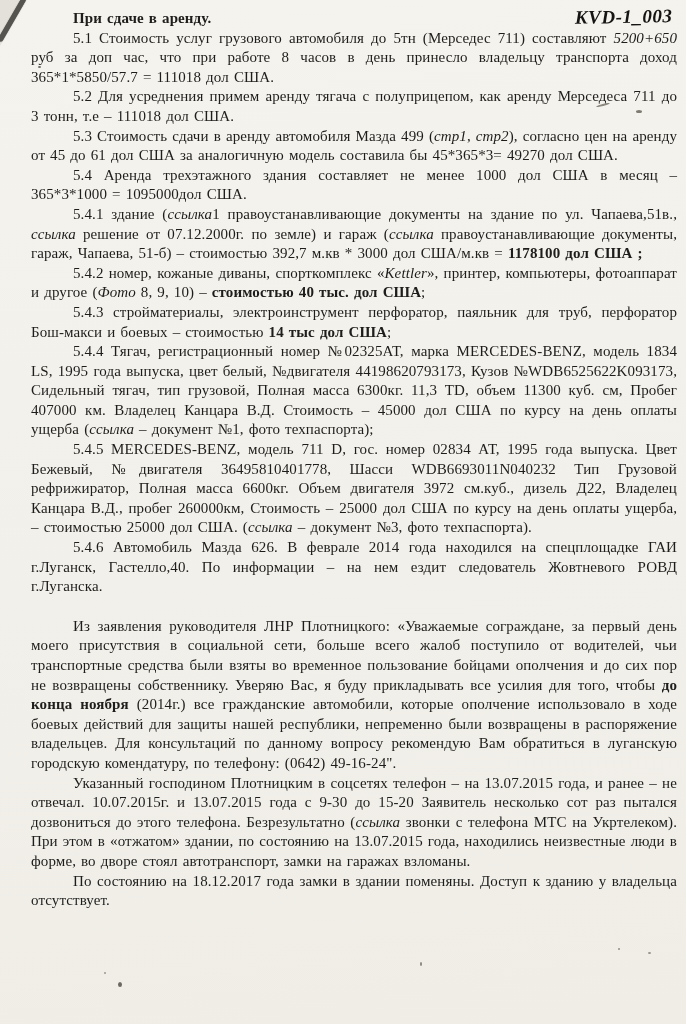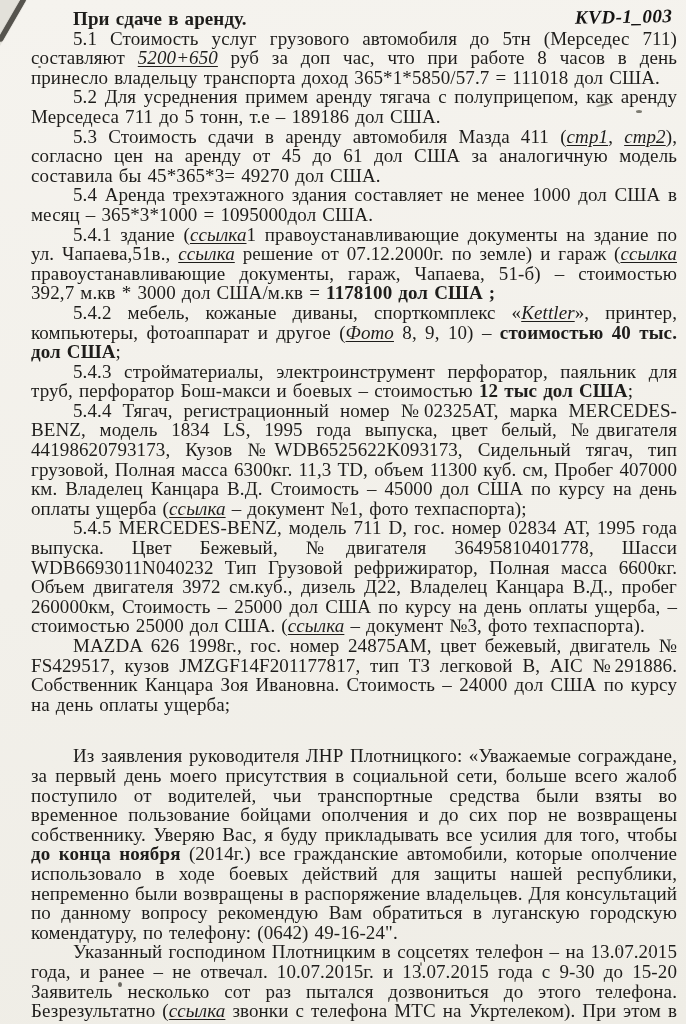--- a/index.html
+++ b/index.html
@@ -12,29 +12,29 @@
     color:#1e1d1b;
   }
   .content{
     position:absolute;
     left:31px;right:9px;top:9px;
   }
   p.para{
     margin:0;
     text-indent:42px;
     text-align:justify;
-    font-size:19px;
+    font-size:15px;
     line-height:19.6px;
     word-spacing:1.2px;
     letter-spacing:0.1px;
   }
-  p.para.gap{margin-top:32px;}
+  p.para.gap{margin-top:20px;}
   .run-n{font-style:normal;}
   .run-b{font-weight:bold;}
-  .run-ui{font-style:italic;text-decoration:underline;text-underline-offset:2px;}
+  .run-ui{font-style:italic;text-underline-offset:2px;}
   .stamp{
     position:absolute;
     top:6px;right:14px;
     font-weight:bold;
     font-style:italic;
     font-size:19px;
     letter-spacing:0.5px;
     color:#151413;
     transform:rotate(-1deg);
   }
@@ -70,29 +70,29 @@
 <div class="page">
   <div class="corner-shade"></div>
   <div class="corner-mark"></div>
 
   <div class="stamp">KVD-1_003</div>
 
   <div class="content">
     <div>
         <p class="para"><span class="run-b">При сдаче в аренду.</span></p>
         <p class="para"><span class="run-n">5.1 Стоимость услуг грузового автомобиля до 5тн (Мерседес 711) составляют </span><span class="run-ui">5200+650</span><span class="run-n"> руб за доп час, что при работе 8 часов в день принесло владельцу транспорта доход 365*1*5850/57.7 = 111018 дол США.</span></p>
-        <p class="para"><span class="run-n">5.2 Для усреднения примем аренду тягача с полуприцепом, как аренду Мерседеса 711 до 5 тонн, т.е – 189186 дол США.</span></p>
-        <p class="para"><span class="run-n">5.3 Стоимость сдачи в аренду автомобиля Мазда 411 (</span><span class="run-ui">стр1</span><span class="run-n">, </span><span class="run-ui">стр2</span><span class="run-n">), согласно цен на аренду от 45 до 61 дол США за аналогичную модель составила бы 45*365*3= 49270 дол США.</span></p>
+        <p class="para"><span class="run-n">5.2 Для усреднения примем аренду тягача с полуприцепом, как аренду Мерседеса 711 до 3 тонн, т.е – 111018 дол США.</span></p>
+        <p class="para"><span class="run-n">5.3 Стоимость сдачи в аренду автомобиля Мазда 499 (</span><span class="run-ui">стр1</span><span class="run-n">, </span><span class="run-ui">стр2</span><span class="run-n">), согласно цен на аренду от 45 до 61 дол США за аналогичную модель составила бы 45*365*3= 49270 дол США.</span></p>
         <p class="para"><span class="run-n">5.4 Аренда трехэтажного здания составляет не менее 1000 дол США в месяц – 365*3*1000 = 1095000дол США.</span></p>
         <p class="para"><span class="run-n">5.4.1 здание (</span><span class="run-ui">ссылка</span><span class="run-n">1 правоустанавливающие документы на здание по ул. Чапаева,51в., </span><span class="run-ui">ссылка</span><span class="run-n"> решение от 07.12.2000г. по земле) и гараж (</span><span class="run-ui">ссылка</span><span class="run-n"> правоустанавливающие документы, гараж, Чапаева, 51-б) – стоимостью 392,7 м.кв * 3000 дол США/м.кв = </span><span class="run-b">1178100 дол США ;</span></p>
-        <p class="para"><span class="run-n">5.4.2 мебель, кожаные диваны, спорткомплекс «</span><span class="run-ui">Kettler</span><span class="run-n">», принтер, компьютеры, фотоаппарат и другое (</span><span class="run-ui">Фото</span><span class="run-n"> 8, 9, 10) – </span><span class="run-b">стоимостью 40 тыс. дол США</span><span class="run-n">;</span></p>
-        <p class="para"><span class="run-n">5.4.3 стройматериалы, электроинструмент перфоратор, паяльник для труб, перфоратор Бош-макси и боевых – стоимостью </span><span class="run-b">12 тыс дол США</span><span class="run-n">;</span></p>
+        <p class="para"><span class="run-n">5.4.2 номер, кожаные диваны, спорткомплекс «</span><span class="run-ui">Kettler</span><span class="run-n">», принтер, компьютеры, фотоаппарат и другое (</span><span class="run-ui">Фото</span><span class="run-n"> 8, 9, 10) – </span><span class="run-b">стоимостью 40 тыс. дол США</span><span class="run-n">;</span></p>
+        <p class="para"><span class="run-n">5.4.3 стройматериалы, электроинструмент перфоратор, паяльник для труб, перфоратор Бош-макси и боевых – стоимостью </span><span class="run-b">14 тыс дол США</span><span class="run-n">;</span></p>
         <p class="para"><span class="run-n">5.4.4 Тягач, регистрационный номер №02325АТ, марка MERCEDES-BENZ, модель 1834 LS, 1995 года выпуска, цвет белый, №двигателя 44198620793173, Кузов №WDB6525622K093173, Сидельный тягач, тип грузовой, Полная масса 6300кг. 11,3 TD, объем 11300 куб. см, Пробег 407000 км. Владелец Канцара В.Д. Стоимость – 45000 дол США по курсу на день оплаты ущерба (</span><span class="run-ui">ссылка</span><span class="run-n"> – документ №1, фото техпаспорта);</span></p>
         <p class="para"><span class="run-n">5.4.5 MERCEDES-BENZ, модель 711 D, гос. номер 02834 АТ, 1995 года выпуска. Цвет Бежевый, №двигателя 36495810401778, Шасси WDB6693011N040232 Тип Грузовой рефрижиратор, Полная масса 6600кг. Объем двигателя 3972 см.куб., дизель Д22, Владелец Канцара В.Д., пробег 260000км, Стоимость – 25000 дол США по курсу на день оплаты ущерба, – стоимостью 25000 дол США. (</span><span class="run-ui">ссылка</span><span class="run-n"> – документ №3, фото техпаспорта).</span></p>
-        <p class="para"><span class="run-n">MAZDA 626 1998г., гос. номер 24875АМ, цвет бежевый, двигатель № FS429517, кузов JMZGF14F201177817, тип ТЗ легковой В, АІС №291886. Собственник Канцара Зоя Ивановна. Стоимость – 24000 дол США по курсу на день оплаты ущерба;</span></p>
+        <p class="para"><span class="run-n">5.4.6 Автомобиль Мазда 626. В феврале 2014 года находился на спецплощадке ГАИ г.Луганск, Гастелло,40. По информации – на нем ездит следователь Жовтневого РОВД г.Луганска.</span></p>
         <p class="para gap"><span class="run-n">Из заявления руководителя ЛНР Плотницкого: «Уважаемые сограждане, за первый день моего присутствия в социальной сети, больше всего жалоб поступило от водителей, чьи транспортные средства были взяты во временное пользование бойцами ополчения и до сих пор не возвращены собственнику. Уверяю Вас, я буду прикладывать все усилия для того, чтобы </span><span class="run-b">до конца ноября</span><span class="run-n"> (2014г.) все гражданские автомобили, которые ополчение использовало в ходе боевых действий для защиты нашей республики, непременно были возвращены в распоряжение владельцев. Для консультаций по данному вопросу рекомендую Вам обратиться в луганскую городскую комендатуру, по телефону: (0642) 49-16-24".</span></p>
         <p class="para"><span class="run-n">Указанный господином Плотницким в соцсетях телефон – на 13.07.2015 года, и ранее – не отвечал. 10.07.2015г. и 13.07.2015 года с 9-30 до 15-20 Заявитель несколько сот раз пытался дозвониться до этого телефона. Безрезультатно (</span><span class="run-ui">ссылка</span><span class="run-n"> звонки с телефона МТС на Укртелеком). При этом в «отжатом» здании, по состоянию на 13.07.2015 года, находились неизвестные люди в форме, во дворе стоял автотранспорт, замки на гаражах взломаны.</span></p>
         <p class="para"><span class="run-n">По состоянию на 18.12.2017 года замки в здании поменяны. Доступ к зданию у владельца отсутствует.</span></p>
       </div>
   </div>
 
   <div>
     <div class="speck s1"></div>
     <div class="speck s2"></div>
     <div class="speck s3"></div>

